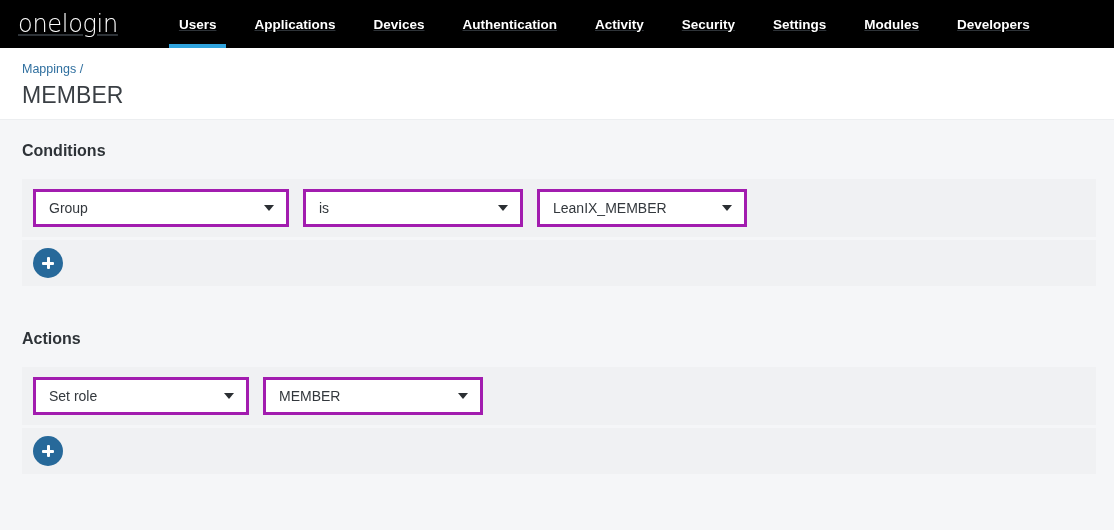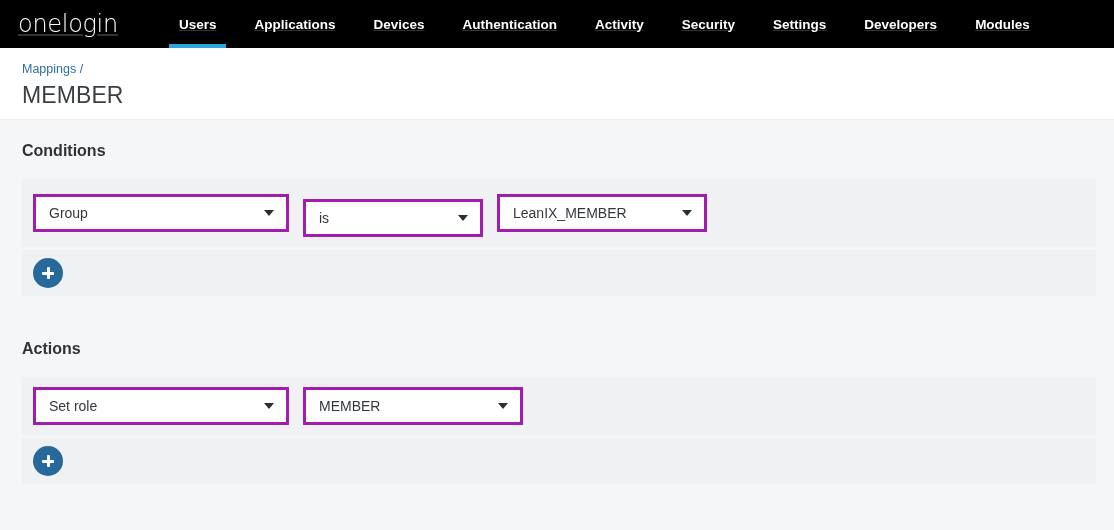--- a/index.html
+++ b/index.html
@@ -132,23 +132,23 @@
     align-items: center;
     padding: 0 22px 0 13px;
     margin-right: 14px;
     cursor: pointer;
     font-size: 14px;
     color: #33383d;
     white-space: nowrap;
     overflow: hidden;
   }
   .select.w-group  { width: 256px; }
-  .select.w-op     { width: 180px; margin-top: 10px; }
+  .select.w-op     { width: 220px; }
   .select.w-value  { width: 210px; }
-  .select.w-action { width: 256px; }
+  .select.w-action { width: 216px; }
   .select.w-role   { width: 220px; }
   .caret {
     position: absolute;
     right: 12px;
     top: 50%;
     transform: translateY(-50%);
     width: 0;
     height: 0;
     border-left: 5px solid transparent;
     border-right: 5px solid transparent;
@@ -214,24 +214,24 @@
     <div class="nav-item">
       <span>Activity</span>
     </div>
     <div class="nav-item">
       <span>Security</span>
     </div>
     <div class="nav-item">
       <span>Settings</span>
     </div>
     <div class="nav-item">
+      <span>Modules</span>
+    </div>
+    <div class="nav-item">
       <span>Developers</span>
-    </div>
-    <div class="nav-item">
-      <span>Modules</span>
     </div>
   </div>
 </div>
 
 <div class="page-header">
   <div class="breadcrumb">
     <span class="breadcrumb-link">Mappings /</span>
   </div>
   <div class="page-title">MEMBER</div>
 </div>

